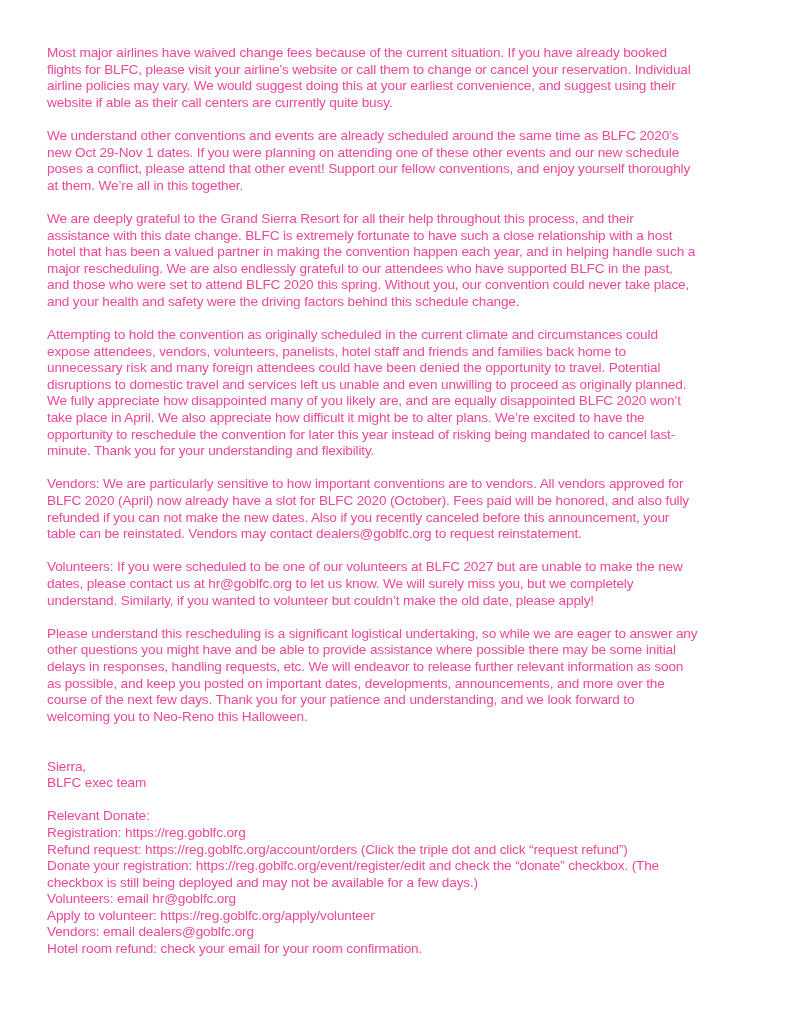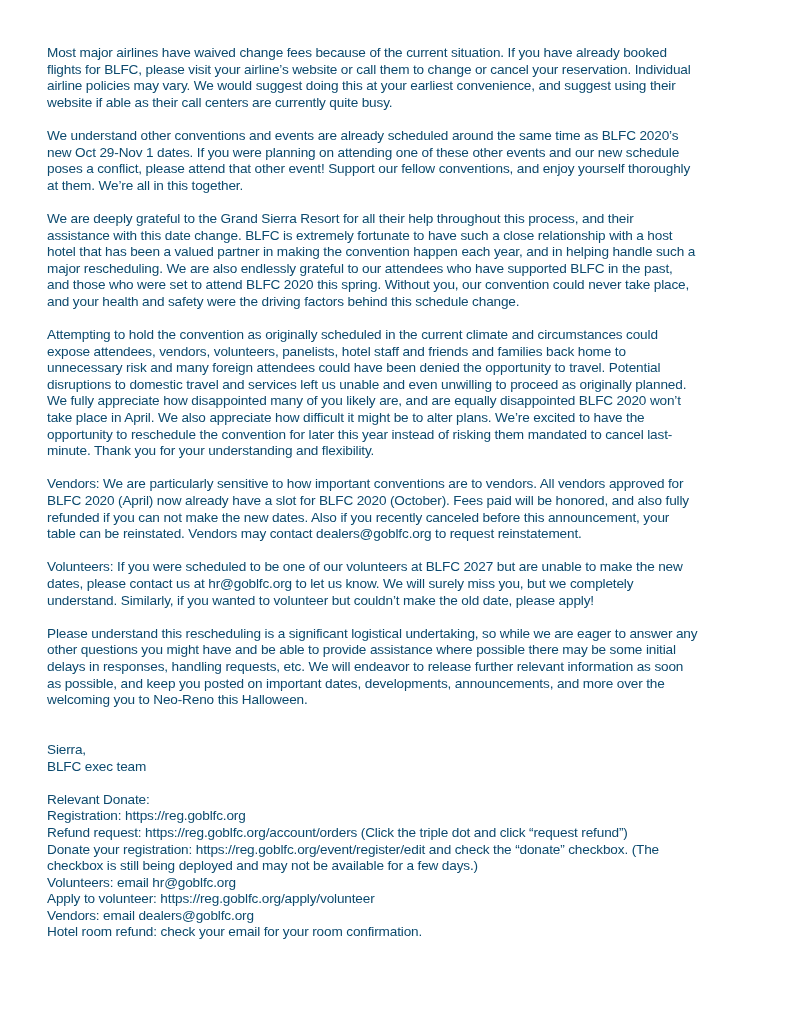--- a/index.html
+++ b/index.html
@@ -1,20 +1,20 @@
 <!DOCTYPE html>
 <html><head>
 <meta charset="utf-8">
 <style>
   html, body { margin: 0; padding: 0; background: #ffffff; }
   body { width: 791px; height: 1023px; overflow: hidden; position: relative; }
   .page {
     position: absolute; left: 47px; top: 45px; width: 730px;
     font-family: "Liberation Sans", sans-serif;
-    font-size: 13.6px; line-height: 16.6px; color: #0c4a6e;
+    font-size: 13.6px; line-height: 16.6px; color: #ec4899;
   }
   .para { margin: 0 0 16.6px 0; }
   .line { display: block; white-space: nowrap; letter-spacing: -0.15px; }
   b { font-weight: normal; }
   .gap2 { height: 16.6px; }
 </style>
 </head>
 <body>
 
 <div class="page">
@@ -42,21 +42,21 @@
     <span class="line">and your health and safety were the driving factors behind this schedule change.</span>
   </div>
 
   <div class="para">
     <span class="line">Attempting to hold the convention as originally scheduled in the current climate and circumstances could</span>
     <span class="line">expose attendees, vendors, volunteers, panelists, hotel staff and friends and families back home to</span>
     <span class="line">unnecessary risk and many foreign attendees could have been denied the opportunity to travel.  Potential</span>
     <span class="line">disruptions to domestic travel and services left us unable and even unwilling to proceed as originally planned.</span>
     <span class="line">We fully appreciate how disappointed many of you likely are, and are equally disappointed BLFC 2020 won’t</span>
     <span class="line">take place in April.  We also appreciate how difficult it might be to alter plans.  We’re excited to have the</span>
-    <span class="line">opportunity to reschedule the convention for later this year instead of risking them mandated to cancel last-</span>
+    <span class="line">opportunity to reschedule the convention for later this year instead of risking being mandated to cancel last-</span>
     <span class="line">minute. Thank you for your understanding and flexibility.</span>
   </div>
 
   <div class="para">
     <span class="line"><b>Vendors:</b><span> We are particularly sensitive to how important conventions are to vendors.  All vendors approved for</span></span>
     <span class="line">BLFC 2020 (April) now already have a slot for BLFC 2020 (October).  Fees paid will be honored, and also fully</span>
     <span class="line">refunded if you can not make the new dates.  Also if you recently canceled before this announcement, your</span>
     <span class="line">table can be reinstated.  Vendors may contact dealers@goblfc.org to request reinstatement.</span>
   </div>
 
@@ -64,20 +64,21 @@
     <span class="line"><b>Volunteers:</b><span> If you were scheduled to be one of our volunteers at BLFC 2027 but are unable to make the new</span></span>
     <span class="line">dates, please contact us at hr@goblfc.org to let us know. We will surely miss you, but we completely</span>
     <span class="line">understand.  Similarly, if you wanted to volunteer but couldn’t make the old date, please apply!</span>
   </div>
 
   <div class="para">
     <span class="line">Please understand this rescheduling is a significant logistical undertaking, so while we are eager to answer any</span>
     <span class="line">other questions you might have and be able to provide assistance where possible there may be some initial</span>
     <span class="line">delays in responses, handling requests, etc.  We will endeavor to release further relevant information as soon</span>
     <span class="line">as possible, and keep you posted on important dates, developments, announcements, and more over the</span>
+    <span class="line">course of the next few days. Thank you for your patience and understanding, and we look forward to</span>
     <span class="line">welcoming you to Neo-Reno this Halloween.</span>
   </div>
 
   <div class="gap2"></div>
 
   <div class="para">
     <b class="line">Sierra,</b>
     <b class="line">BLFC exec team</b>
   </div>
 

